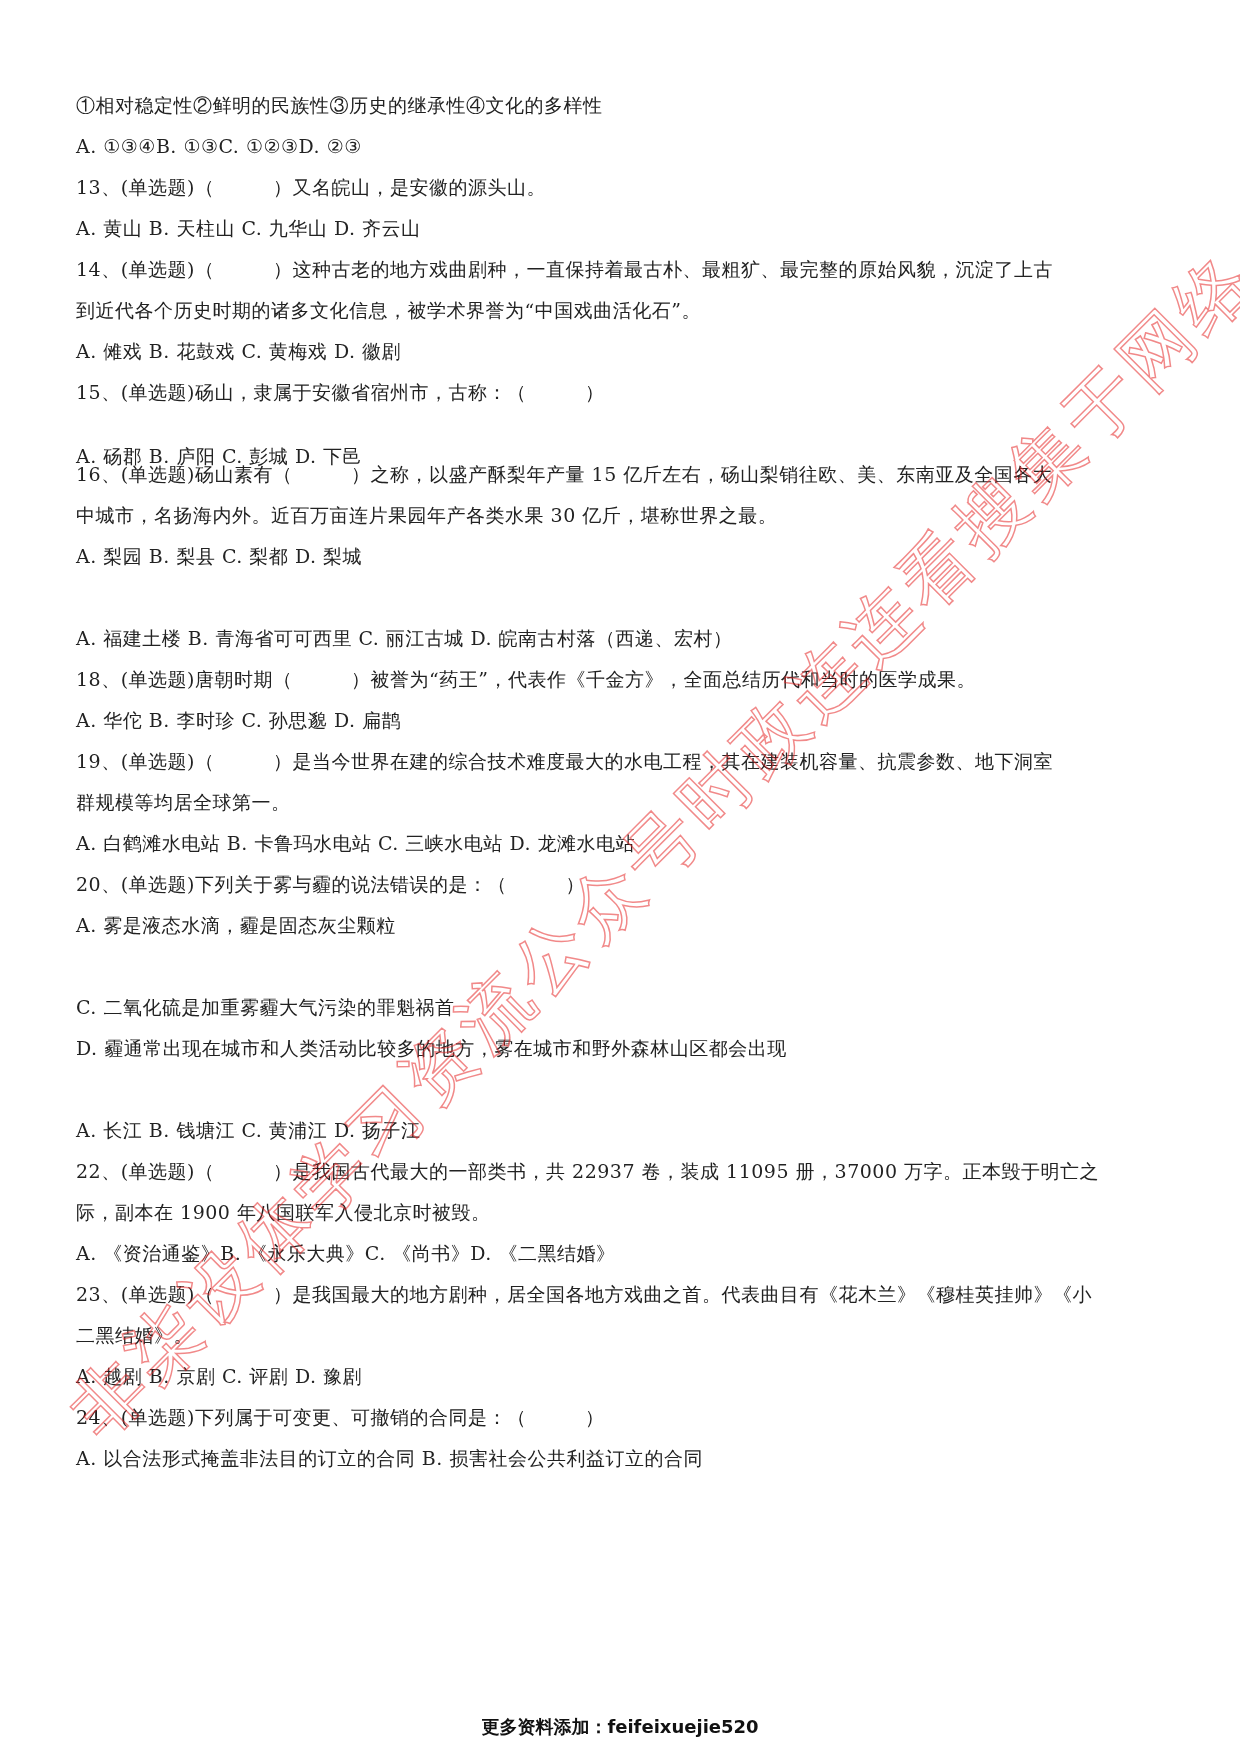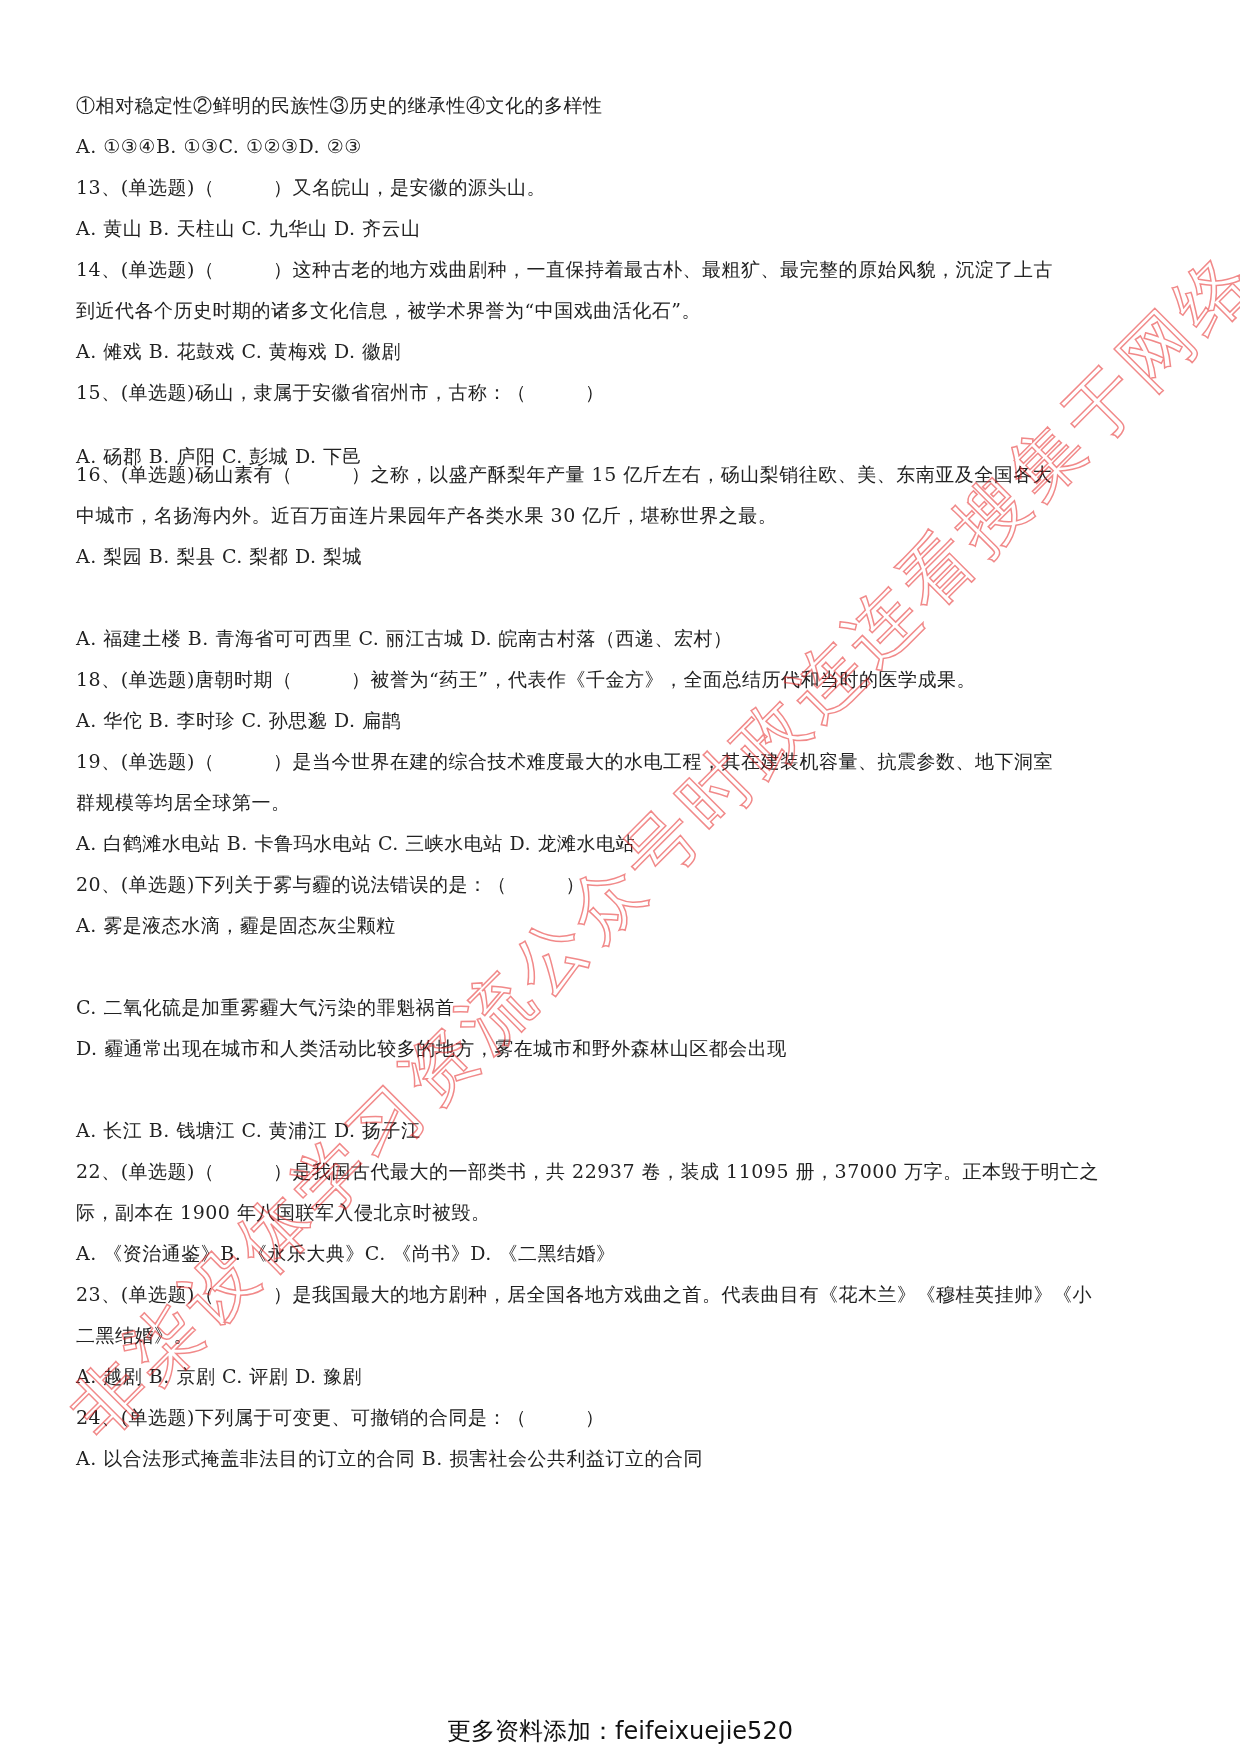--- a/index.html
+++ b/index.html
@@ -52,22 +52,22 @@
     color: transparent;
     white-space: nowrap;
   }
   .footer {
     position: absolute;
     left: 0;
     width: 1240px;
     top: 1715px;
     text-align: center;
     font-family: "DejaVu Sans", "Liberation Sans", sans-serif;
-    font-size: 24px;
-    font-weight: normal;
+    font-size: 18px;
+    font-weight: bold;
     color: #111;
   }
 </style>
 </head>
 <body>
 
 <div class="page">
   <div class="line" style="top:93px">①相对稳定性②鲜明的民族性③历史的继承性④文化的多样性</div>
   <div class="line" style="top:134px">A. ①③④B. ①③C. ①②③D. ②③</div>
   <div class="line" style="top:175px">13、(单选题)（　　　）又名皖山，是安徽的源头山。</div>

